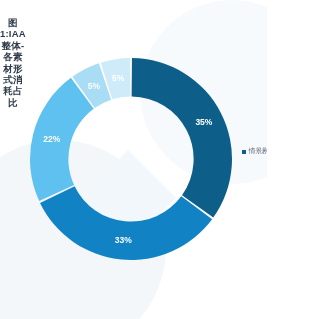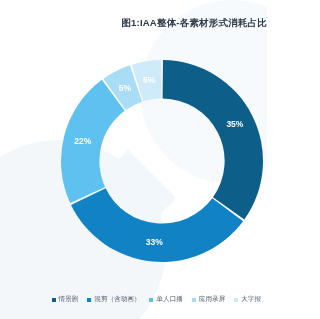--- a/index.html
+++ b/index.html
@@ -23,23 +23,22 @@
     z-index: 0;
   }
 
   
   #page {
     position: relative;
     z-index: 1;
     width: 267px;
     height: 319px;
     display: flex;
-    flex-direction: column;
+    flex-direction: row;
     box-sizing: border-box;
-    align-items: flex-end;
   }
 
   
   #chart-title {
     margin: 0;
     padding-top: 17px;
     text-align: center;
     font-size: 9.5px;
     font-weight: bold;
     color: #2f3b4a;

